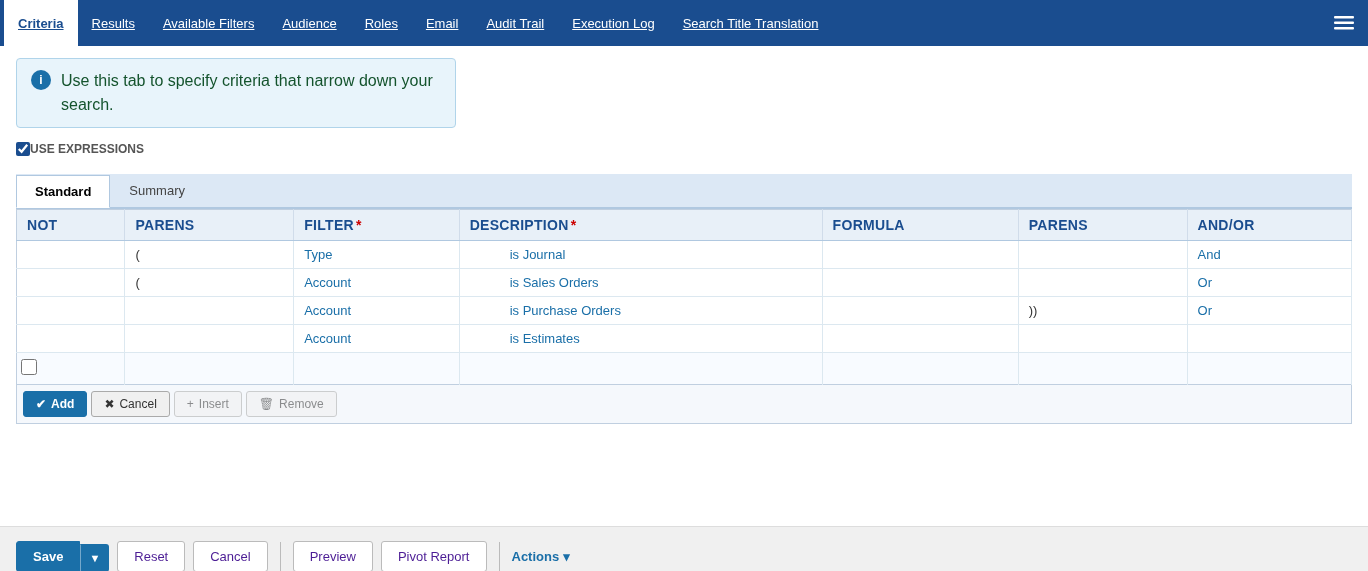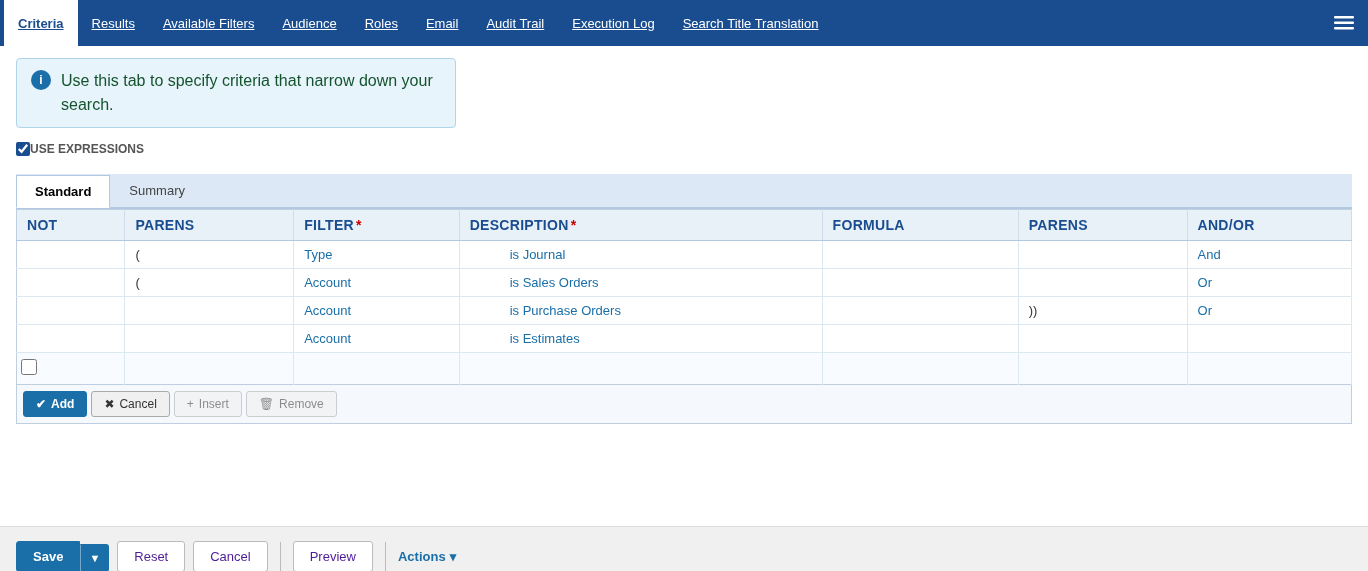--- a/index.html
+++ b/index.html
@@ -433,18 +433,19 @@
 
 <div class="bottom-toolbar">
   <div class="btn-save-group">
     <button class="btn-save">Save</button>
     <button class="btn-save-dropdown">▼</button>
   </div>
   <button class="btn-bottom">Reset</button>
   <button class="btn-bottom">Cancel</button>
   <div class="separator"></div>
   <button class="btn-bottom">Preview</button>
+  <button class="btn-bottom">Pivot Report</button>
   <div class="separator"></div>
   <a class="actions-link">
     <span>Actions</span>
     <span>▾</span>
   </a>
 </div>
 
 </body></html>

